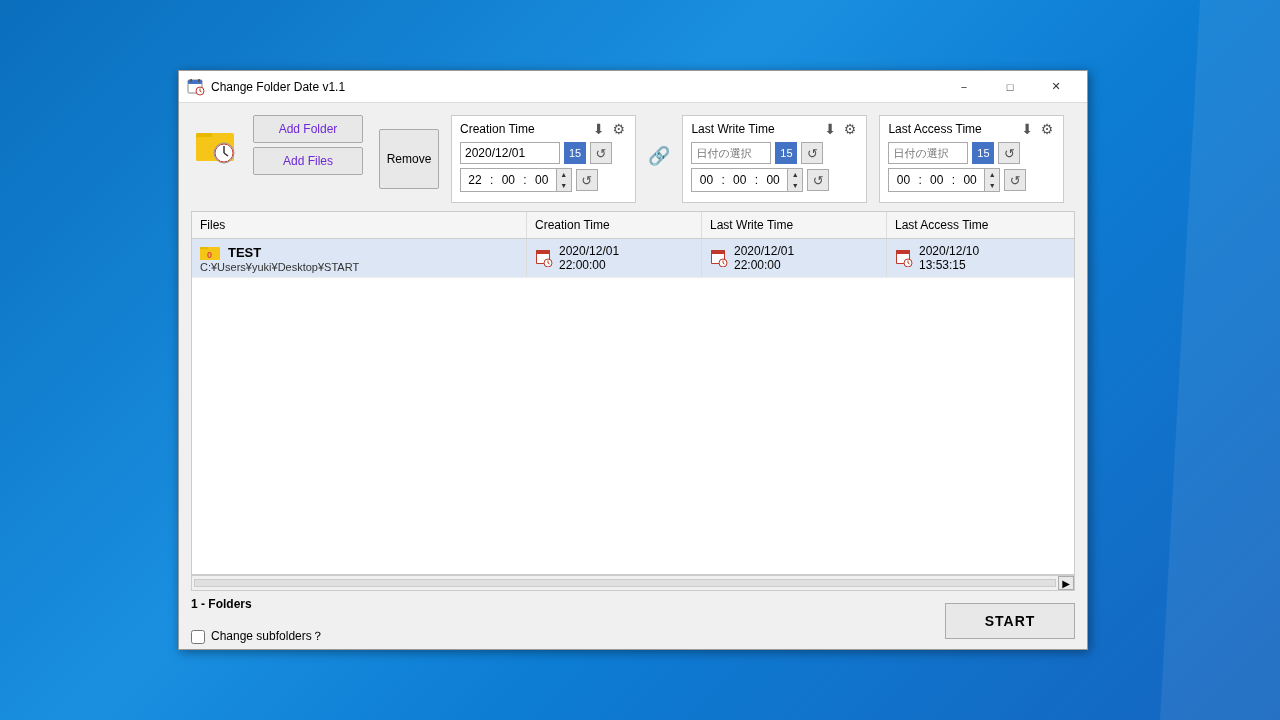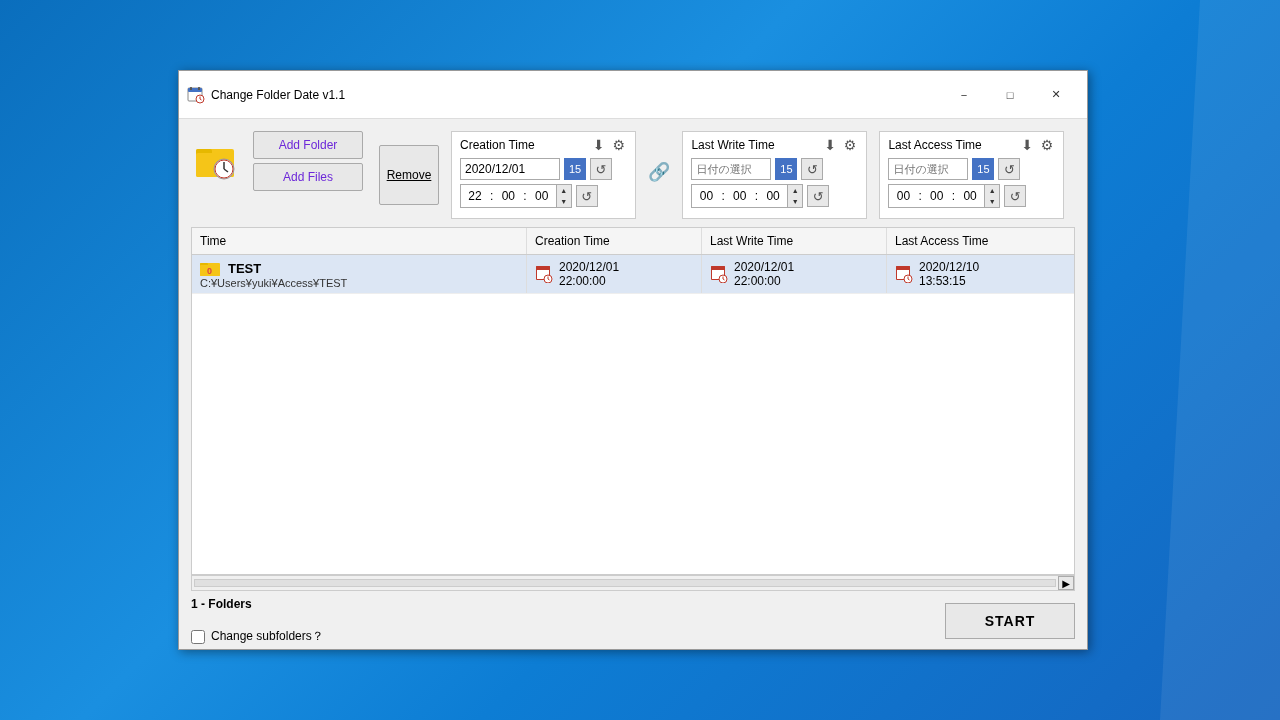--- a/index.html
+++ b/index.html
@@ -33,21 +33,21 @@
       height: 580px;
       background: #f0f0f0;
       border: 1px solid #999;
       box-shadow: 2px 2px 10px rgba(0,0,0,0.4);
       display: flex;
       flex-direction: column;
     }
 
     
     .title-bar {
-      height: 48px;
+      height: 32px;
       background: #fff;
       border-bottom: 1px solid #ddd;
       display: flex;
       align-items: center;
       padding: 0 8px;
       flex-shrink: 0;
     }
     .title-bar-icon {
       width: 18px;
       height: 18px;
@@ -126,21 +126,20 @@
       width: 60px;
       height: 60px;
       background: #e8e8e8;
       border: 1px solid #aaa;
       cursor: pointer;
       font-size: 12px;
       color: #000;
       border-radius: 2px;
       align-self: center;
       margin-left: 4px;
-      text-decoration: underline;
     }
 
     
     .time-panel {
       background: #fff;
       border: 1px solid #ccc;
       padding: 6px 8px;
       min-width: 185px;
     }
     .time-panel-header {
@@ -536,37 +535,37 @@
               <button class="spin-btn">▼</button>
             </div>
           </div>
           <button class="reset-btn">↺</button>
         </div>
       </div>
     </div>
 
     <div class="table-area">
       <div class="table-header">
-        <div class="th">Time</div>
+        <div class="th">Files</div>
         <div class="th">Creation Time</div>
         <div class="th">Last Write Time</div>
         <div class="th">Last Access Time</div>
       </div>
       <div class="table-row">
         <div class="td path-cell">
           <div style="display:flex;align-items:center;gap:6px;">
             <svg width="22" height="18" viewBox="0 0 22 18">
               <rect x="0" y="4" width="20" height="13" rx="1" fill="#f5c518"></rect>
               <rect x="0" y="4" width="8" height="3" rx="1" fill="#e6b800"></rect>
               <rect x="0" y="6" width="20" height="11" rx="1" fill="#f5c518"></rect>
               <text x="7" y="15" font-size="9" fill="#d44" font-weight="bold">0</text>
             </svg>
             <span class="folder-name">TEST</span>
           </div>
-          <span class="folder-path">C:¥Users¥yuki¥Access¥TEST</span>
+          <span class="folder-path">C:¥Users¥yuki¥Desktop¥START</span>
         </div>
         <div class="td">
           <svg width="18" height="18" viewBox="0 0 18 18">
             <rect x="1" y="1" width="14" height="14" rx="1" fill="#c0392b"></rect>
             <rect x="1" y="1" width="14" height="5" rx="1" fill="#c0392b"></rect>
             <rect x="2" y="5" width="12" height="9" fill="#fff"></rect>
             <circle cx="13" cy="14" r="4" fill="#fff" stroke="#c0392b" stroke-width="1"></circle>
             <line x1="13" y1="11.5" x2="13" y2="14" stroke="#c0392b" stroke-width="1"></line>
             <line x1="13" y1="14" x2="14.5" y2="15" stroke="#c0392b" stroke-width="1"></line>
           </svg>

